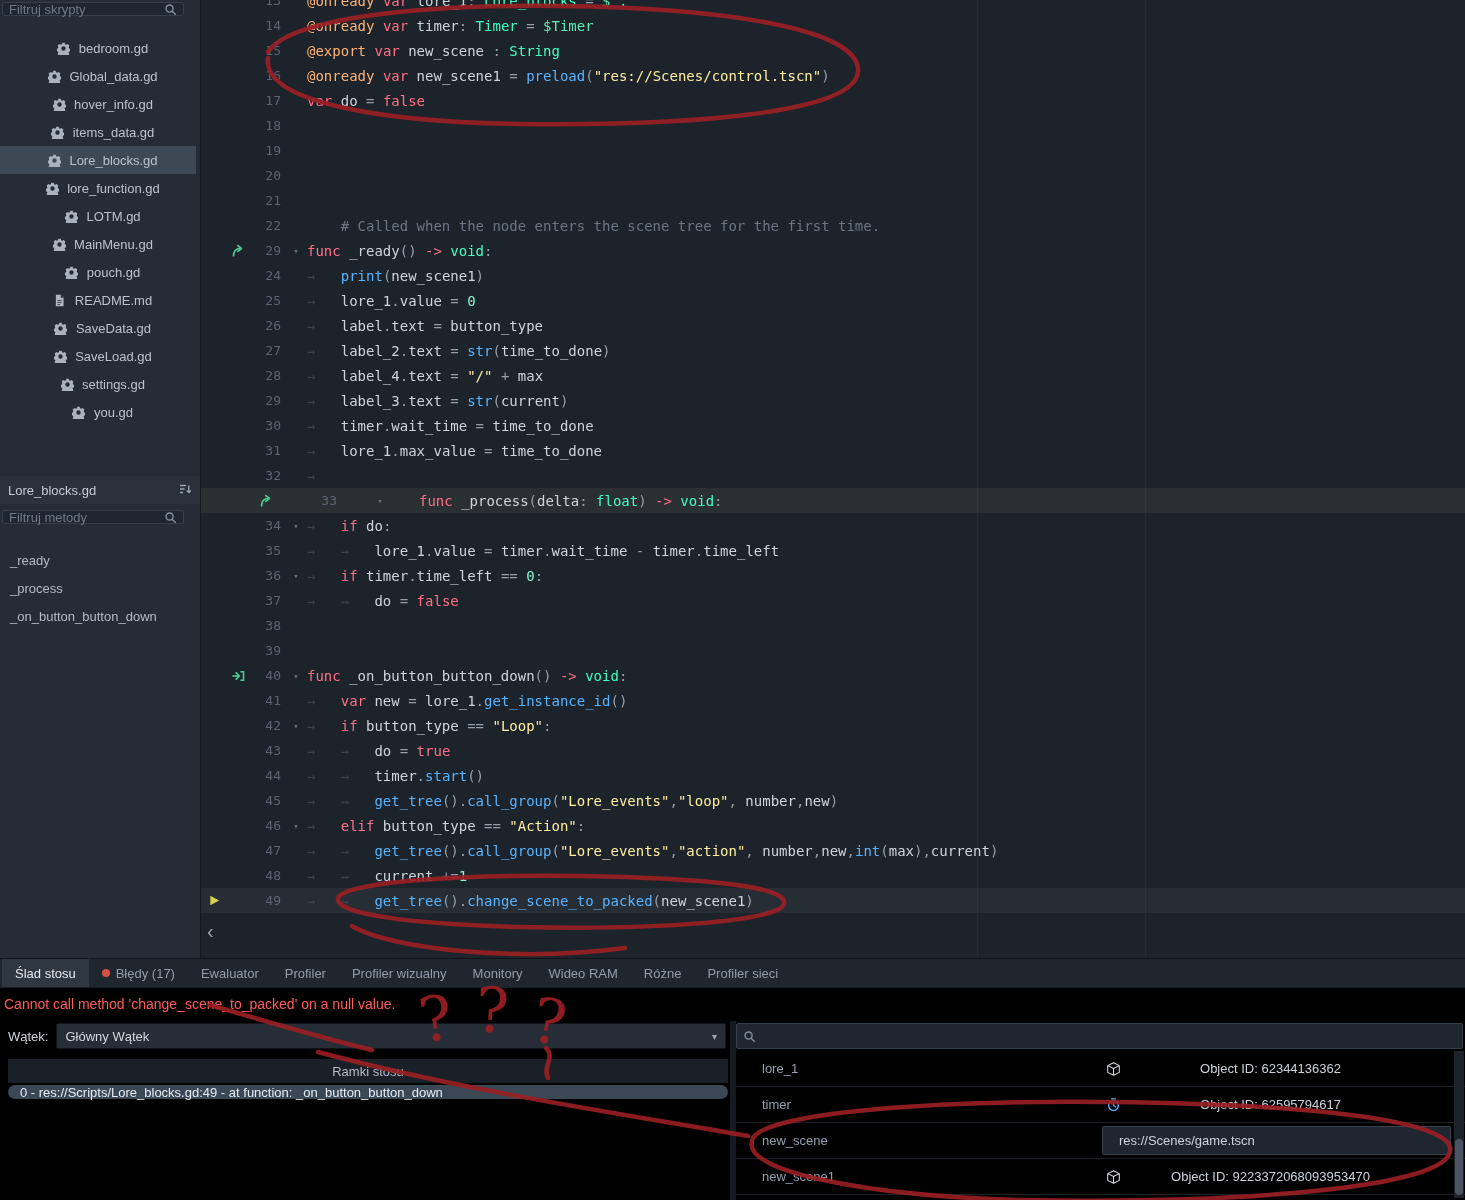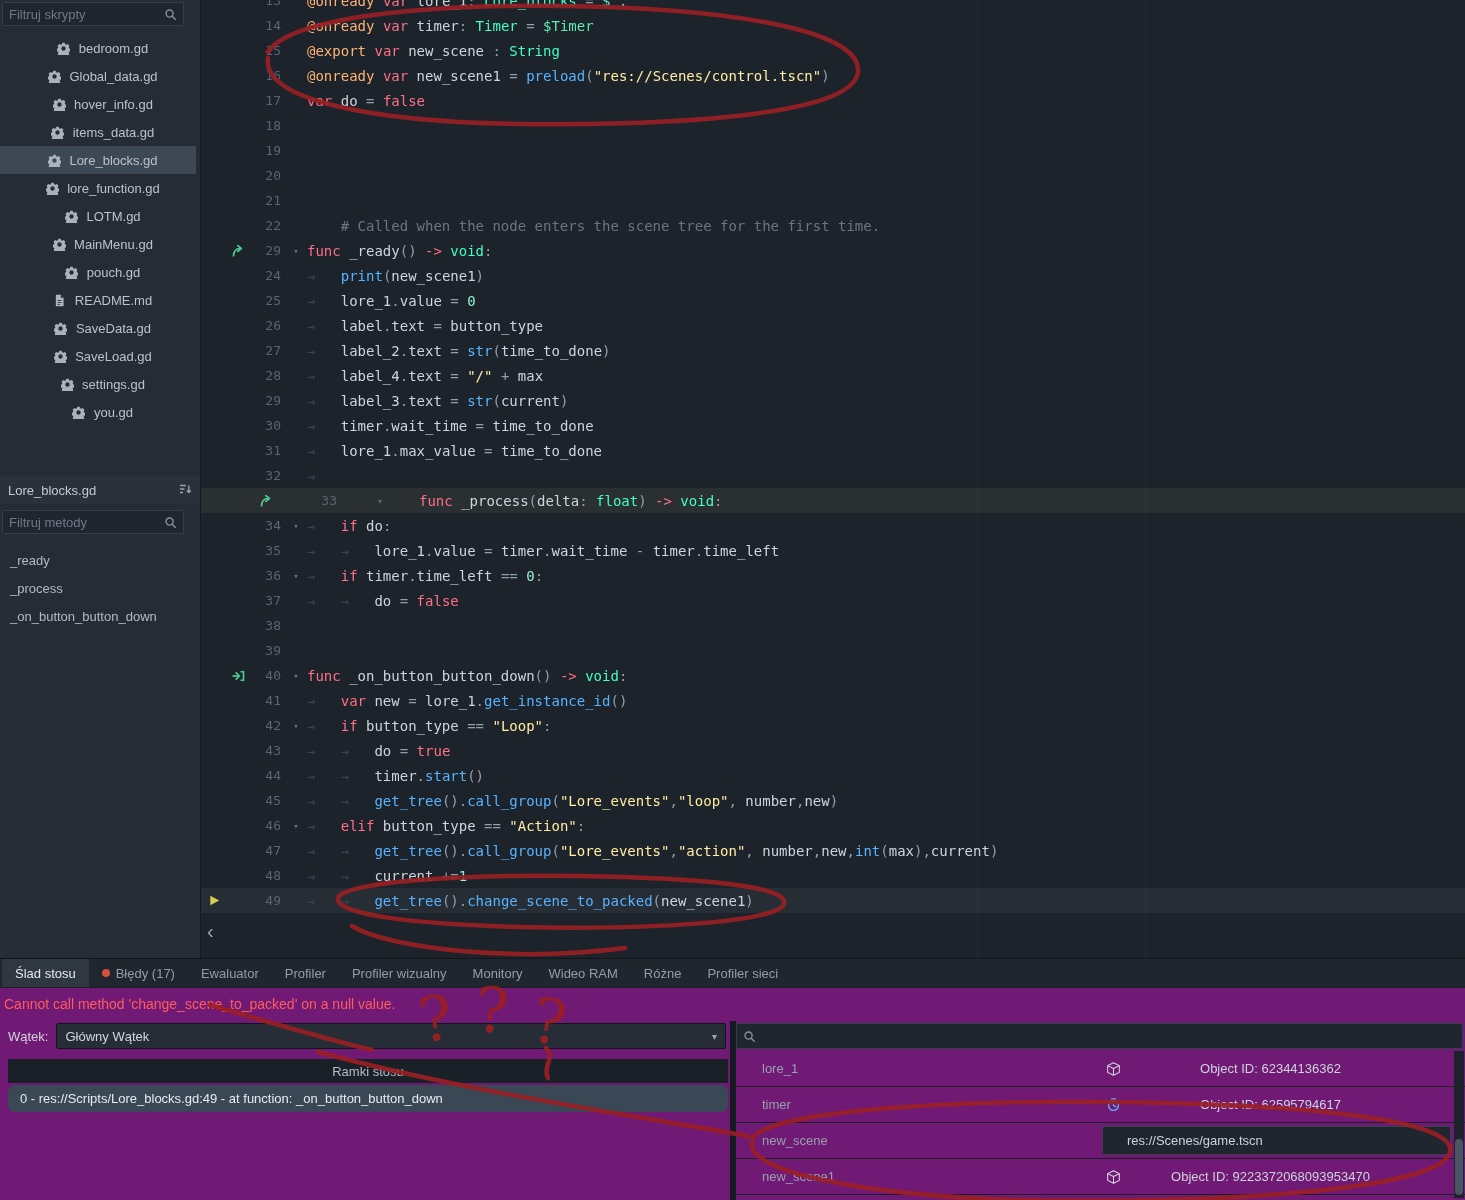--- a/index.html
+++ b/index.html
@@ -2,21 +2,21 @@
 <html><head>
 <meta charset="utf-8">
 <style>
   html,body{margin:0;padding:0;background:#14181e;}
   body{width:1465px;height:1200px;position:relative;overflow:hidden;
        font-family:"Liberation Sans",sans-serif;color:#c6cdd5;}
   .app{position:absolute;inset:0;background:#1d232b;}
 
   
   .sidebar{position:absolute;left:0;top:0;width:200px;height:958px;background:#262c35;border-right:1px solid #141920;}
-  .search{position:absolute;left:2px;right:16px;height:24px;background:#20262f;border:1px solid #363e49;border-radius:2px;
+  .search{position:absolute;left:2px;right:16px;height:14px;background:#20262f;border:1px solid #363e49;border-radius:2px;
           display:flex;align-items:center;padding:0 6px;box-sizing:border-box;}
   .search .ph{color:#6e7987;font-size:13px;flex:1;white-space:nowrap;overflow:hidden;}
   .search .mag{display:flex;align-items:center;}
   .script-list{position:absolute;top:34px;left:0;right:4px;}
   .s-item{height:28px;display:flex;align-items:center;padding-left:9px;gap:8px;font-size:13px;color:#b9c1cb;cursor:default;justify-content:center;}
   .s-item.sel{background:#3e4855;}
   .s-icon{width:14px;display:flex;align-items:center;justify-content:center;}
   .current-script{position:absolute;top:476px;left:0;right:0;height:28px;background:#2a313b;display:flex;align-items:center;
                   justify-content:space-between;padding:0 8px;font-size:13px;color:#c3cad4;box-sizing:border-box;}
   .m-filter{top:510px;}
@@ -37,45 +37,45 @@
   .lnum{width:32px;text-align:right;color:#5a6473;font-size:13px;padding-right:4px;flex:none;}
   .foldc{width:22px;text-align:center;color:#66707e;font-size:9px;flex:none;}
   .codec{white-space:pre;flex:1;}
   .tk-ann{color:#ffb373;} .tk-kw{color:#ff7085;} .tk-str{color:#ffeda1;}
   .tk-fn{color:#57b3ff;margin-top:16px;} .tk-type{color:#42ffc2;} .tk-num{color:#8cf3cf;}
   .tk-cmt{color:#6b7582;} .tk-txt{color:#ced4dc;} .tk-sym{color:#949fac;}
   .tk-np{color:#5fe9b0;} .tk-ws{color:#39424e;}
   .collapse{position:absolute;left:6px;top:920px;font-size:20px;color:#98a2af;}
 
   
-  .bottom{position:absolute;left:0;top:958px;width:1465px;height:242px;background:#701a75;border-top:1px solid #11151b;box-sizing:border-box;}
+  .bottom{position:absolute;left:0;top:958px;width:1465px;height:242px;background:#000000;border-top:1px solid #11151b;box-sizing:border-box;}
   .tabs{height:28px;background:#20262e;display:flex;align-items:stretch;border-bottom:1px solid #191f26;padding-left:2px;}
   .tab{display:flex;align-items:center;gap:6px;padding:0 13px;font-size:13px;color:#929daa;white-space:nowrap;}
   .tab.active{background:#2f3741;color:#e4e9ee;}
   .tab .dot{width:8px;height:8px;border-radius:50%;background:#d64f43;flex:none;}
   .error{height:30px;padding:8px 4px 0;color:#ff5c5c;font-size:14px;box-sizing:border-box;white-space:nowrap;}
   .panes{position:absolute;top:62px;bottom:0;left:0;right:0;display:flex;}
   .left-pane{width:730px;position:relative;flex:none;}
   .thread-row{height:30px;display:flex;align-items:center;padding-left:8px;gap:8px;}
   .tlabel{font-size:13px;color:#cfd5dc;flex:none;}
   .dropdown{flex:1;margin-right:4px;height:24px;background:#272d36;border:1px solid #10151b;border-radius:2px;
             display:flex;align-items:center;justify-content:space-between;padding:0 8px;font-size:13px;color:#d2d8df;}
   .chev{color:#9aa4b0;font-size:10px;}
   .stack-header{margin:8px 2px 0 8px;height:24px;background:#1a2028;color:#b4bdc8;display:flex;align-items:center;justify-content:center;font-size:13px;}
-  .stack-frame{margin:2px 2px 0 8px;height:27px;background:#3a4755;color:#e6ebf0;font-size:13px;display:flex;align-items:center;padding-left:12px;border-radius:7px;}
+  .stack-frame{margin:2px 2px 0 8px;height:14px;background:#3a4755;color:#e6ebf0;font-size:13px;display:flex;align-items:center;padding-left:12px;border-radius:7px;}
   .pane-gap{width:6px;background:#161b21;flex:none;}
   .right-pane{flex:1;position:relative;}
   .vf{position:absolute;top:2px;left:0;right:2px;height:26px;}
   .var-list{position:absolute;top:30px;left:0;right:0;}
   .v-row{height:35px;display:flex;align-items:center;border-bottom:1px solid #1b2027;position:relative;}
   .v-name{width:340px;padding-left:26px;font-size:13px;color:#96a1ae;flex:none;box-sizing:border-box;}
   .v-val{flex:1;position:relative;display:flex;align-items:center;justify-content:center;font-size:13px;color:#cdd3da;height:100%;}
   .v-icon{position:absolute;left:30px;top:50%;transform:translateY(-50%);display:flex;}
   .v-field{position:absolute;left:26px;right:14px;top:3px;bottom:3px;background:#20262f;border:1px solid #39414d;border-radius:2px;
-           display:flex;align-items:center;padding-left:24px;color:#ccd3da;font-size:13px;}
+           display:flex;align-items:center;padding-left:16px;color:#ccd3da;font-size:13px;}
   .vscroll{position:absolute;right:1px;top:30px;bottom:2px;width:10px;background:#1d232b;}
   .vscroll .thumb{position:absolute;left:1px;right:1px;top:60%;height:38%;background:#4a5462;border-radius:4px;}
 
   
   .overlay{position:absolute;inset:0;pointer-events:none;z-index:60;}
 </style>
 </head>
 <body>
 
 <div class="app">

